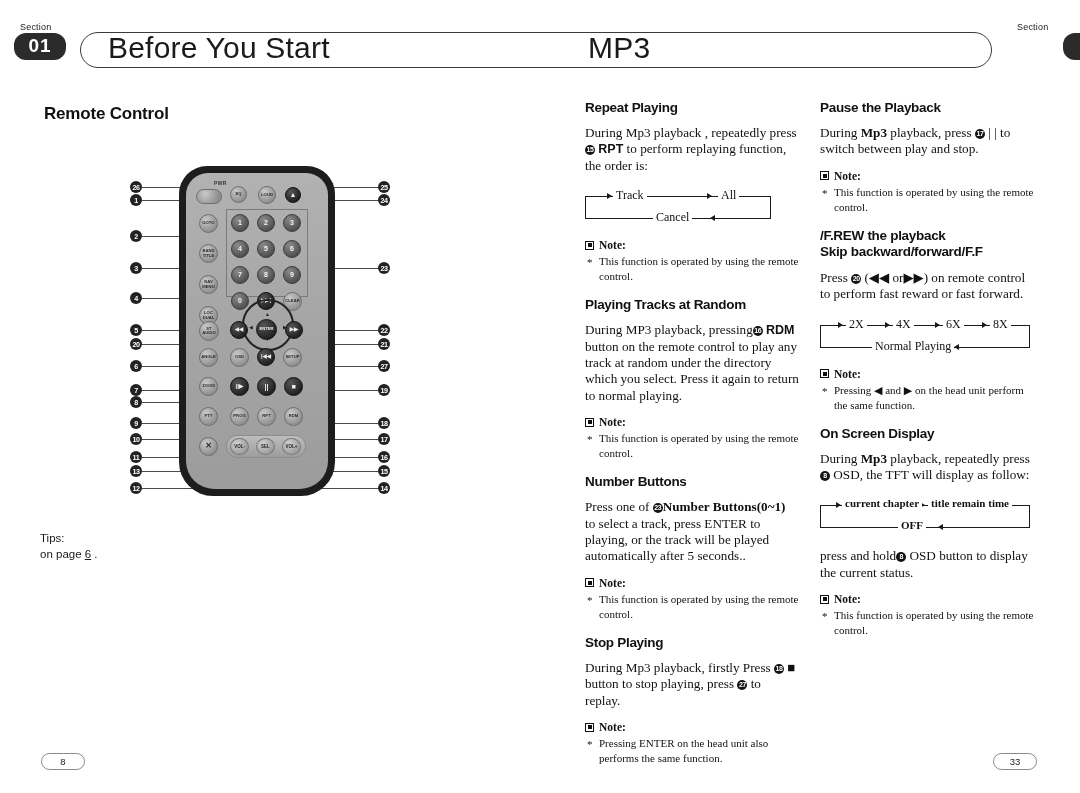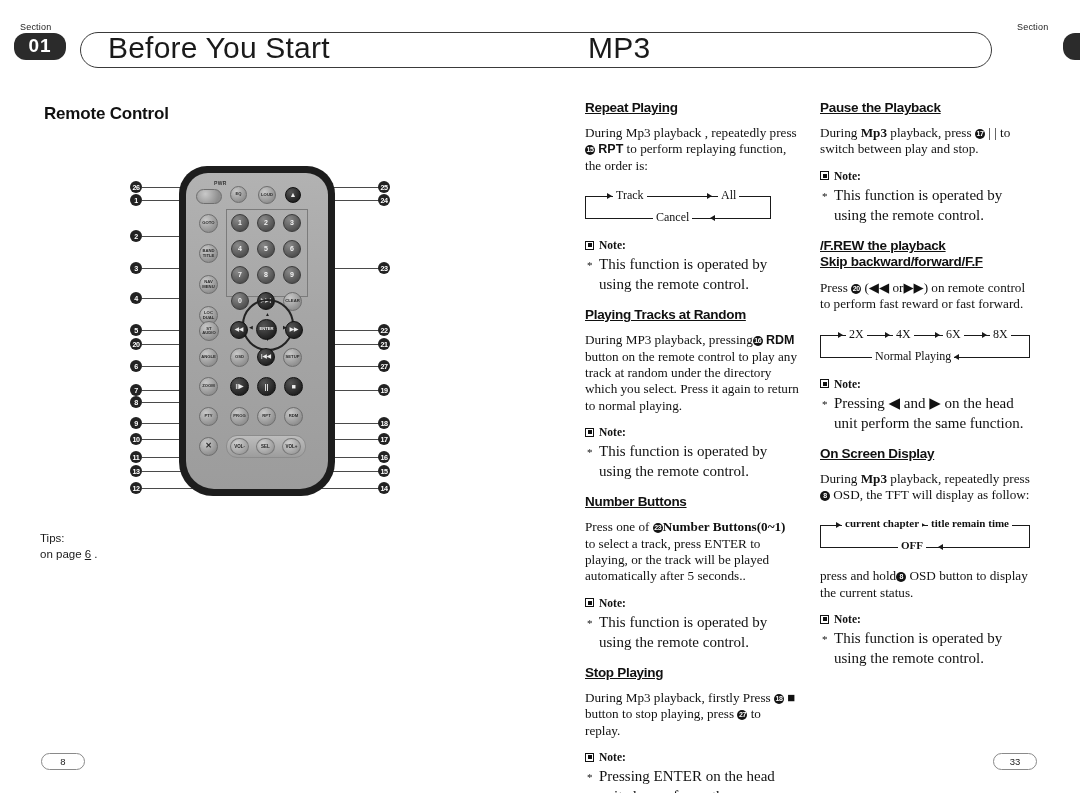--- a/index.html
+++ b/index.html
@@ -119,21 +119,21 @@
 
   
   .col { position:absolute; font-family:"Liberation Serif", serif; }
   .col-mid { left:585px; top:100px; width:214px; }
   .col-right { left:820px; top:100px; width:216px; }
 
   .sec { margin-bottom:0; }
   .sec-h {
     font-family:"Liberation Sans",sans-serif;
     font-weight:bold; font-size:13.5px; color:#111;
-    letter-spacing:-.3px; margin:0 0 9px 0; line-height:16px;text-decoration:underline;
+    letter-spacing:-.3px; margin:0 0 9px 0; line-height:16px;
   }
   .para {
     font-family:"Liberation Serif", serif;
     font-size:13.2px; line-height:16.4px; color:#111; margin:0 0 12px 0;
   }
   .bnum {
     display:inline-block; width:10px; height:10px; border-radius:50%;
     background:#141414; color:#fff; font-size:7px; font-weight:bold;
     text-align:center; line-height:10px; vertical-align:1px;
     font-family:"Liberation Sans",sans-serif; letter-spacing:-.5px;
@@ -147,21 +147,21 @@
     font-size:11.5px; margin:0 0 3px 0; color:#111;
   }
   .note-sq {
     width:9px; height:9px; border:1.2px solid #111;
     display:inline-flex; align-items:center; justify-content:center;
   }
   .note-sq i { width:4px; height:4px; background:#111; display:block; }
   .note-body {
     position:relative; padding-left:14px;
     font-family:"Liberation Serif", serif;
-    font-size:15px; line-height:20px; color:#111; margin:0 0 13px 0;
+    font-size:11px; line-height:15px; color:#111; margin:0 0 13px 0;
   }
   .note-body:before {
     content:"*"; position:absolute; left:2px; top:1px; font-size:11px;
   }
 
   
   .flow { position:relative; margin:4px 0 13px 0; font-family:"Liberation Serif",serif; }
   .flow-line { position:absolute; background:#1a1a1a; }
   .flow-txt {
     position:absolute; font-family:"Liberation Serif",serif;

